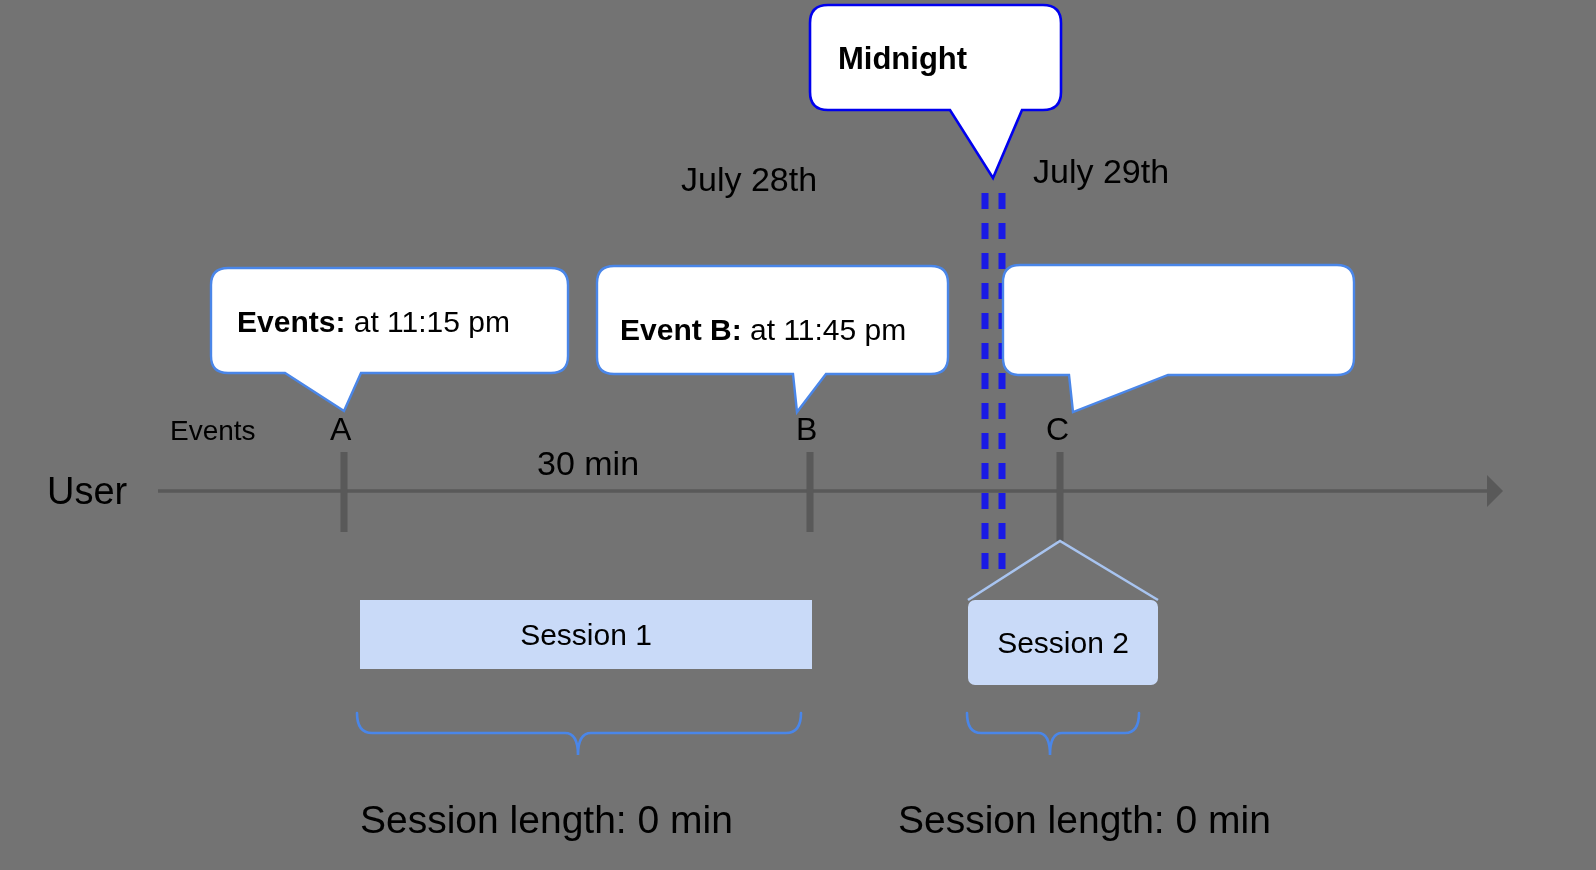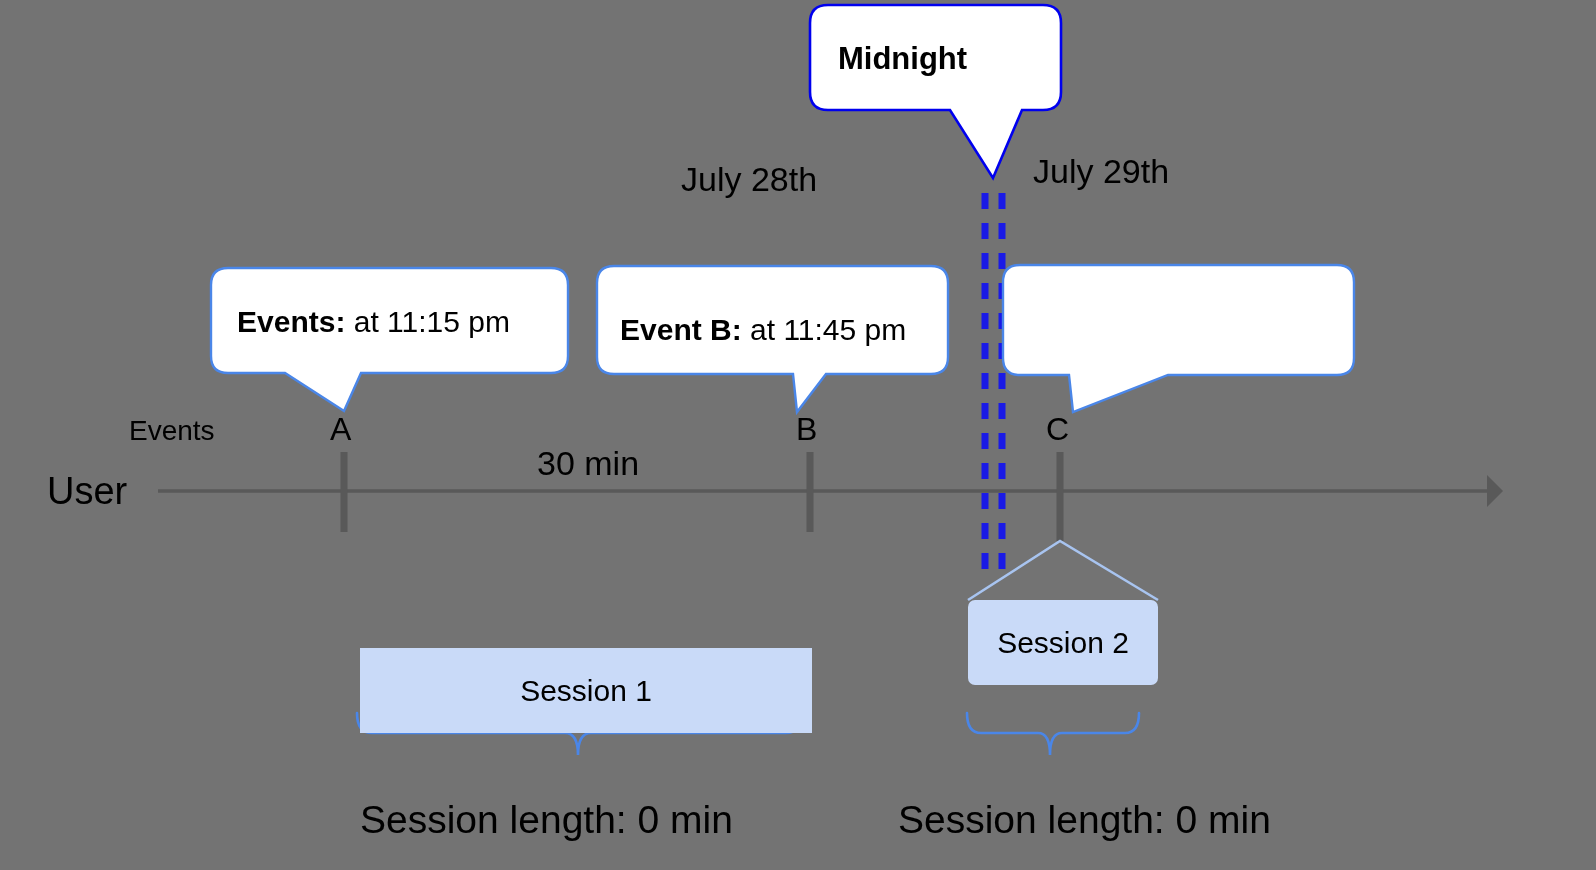--- a/index.html
+++ b/index.html
@@ -52,20 +52,21 @@
 
   .axis-title {
     font-size: 38px;
     white-space: nowrap;
     color: #000;
   }
   .axis-subtitle {
     font-size: 28px;
     white-space: nowrap;
     color: #000;
+    margin-left: 41px;
   }
   .event-letter {
     font-size: 32px;
     white-space: nowrap;
     color: #000;
   }
   .gap-label {
     font-size: 34px;
     white-space: nowrap;
     color: #000;
@@ -169,21 +170,21 @@
   <div class="abs axis-subtitle" style="left:129px; top:415px;">Events</div>
 
   <div class="abs event-letter" style="left:330px; top:411px;">A</div>
   <div class="abs event-letter" style="left:796px; top:411px;">B</div>
   <div class="abs event-letter" style="left:1046px; top:411px;">C</div>
 
   <div class="abs gap-label" style="left:537px; top:444px;">30 min</div>
 
   <div class="abs axis-title" style="left:47px; top:470px;">User</div>
 
-  <div class="session-box" style="left:360px; top:600px; width:452px; height:85px;margin-top:48px;">
+  <div class="session-box" style="left:360px; top:600px; width:452px; height:69px;">
     <span class="session-label">Session 1</span>
   </div>
 
   <div class="session-box" style="left:968px; top:600px; width:190px; height:85px;border-radius:7px;">
     <span class="session-label">Session 2</span>
   </div>
 
   <div class="abs length-label" style="left:360px; top:798px;">Session length: 0 min</div>
   <div class="abs length-label" style="left:898px; top:798px;">Session length: 0 min</div>
 

